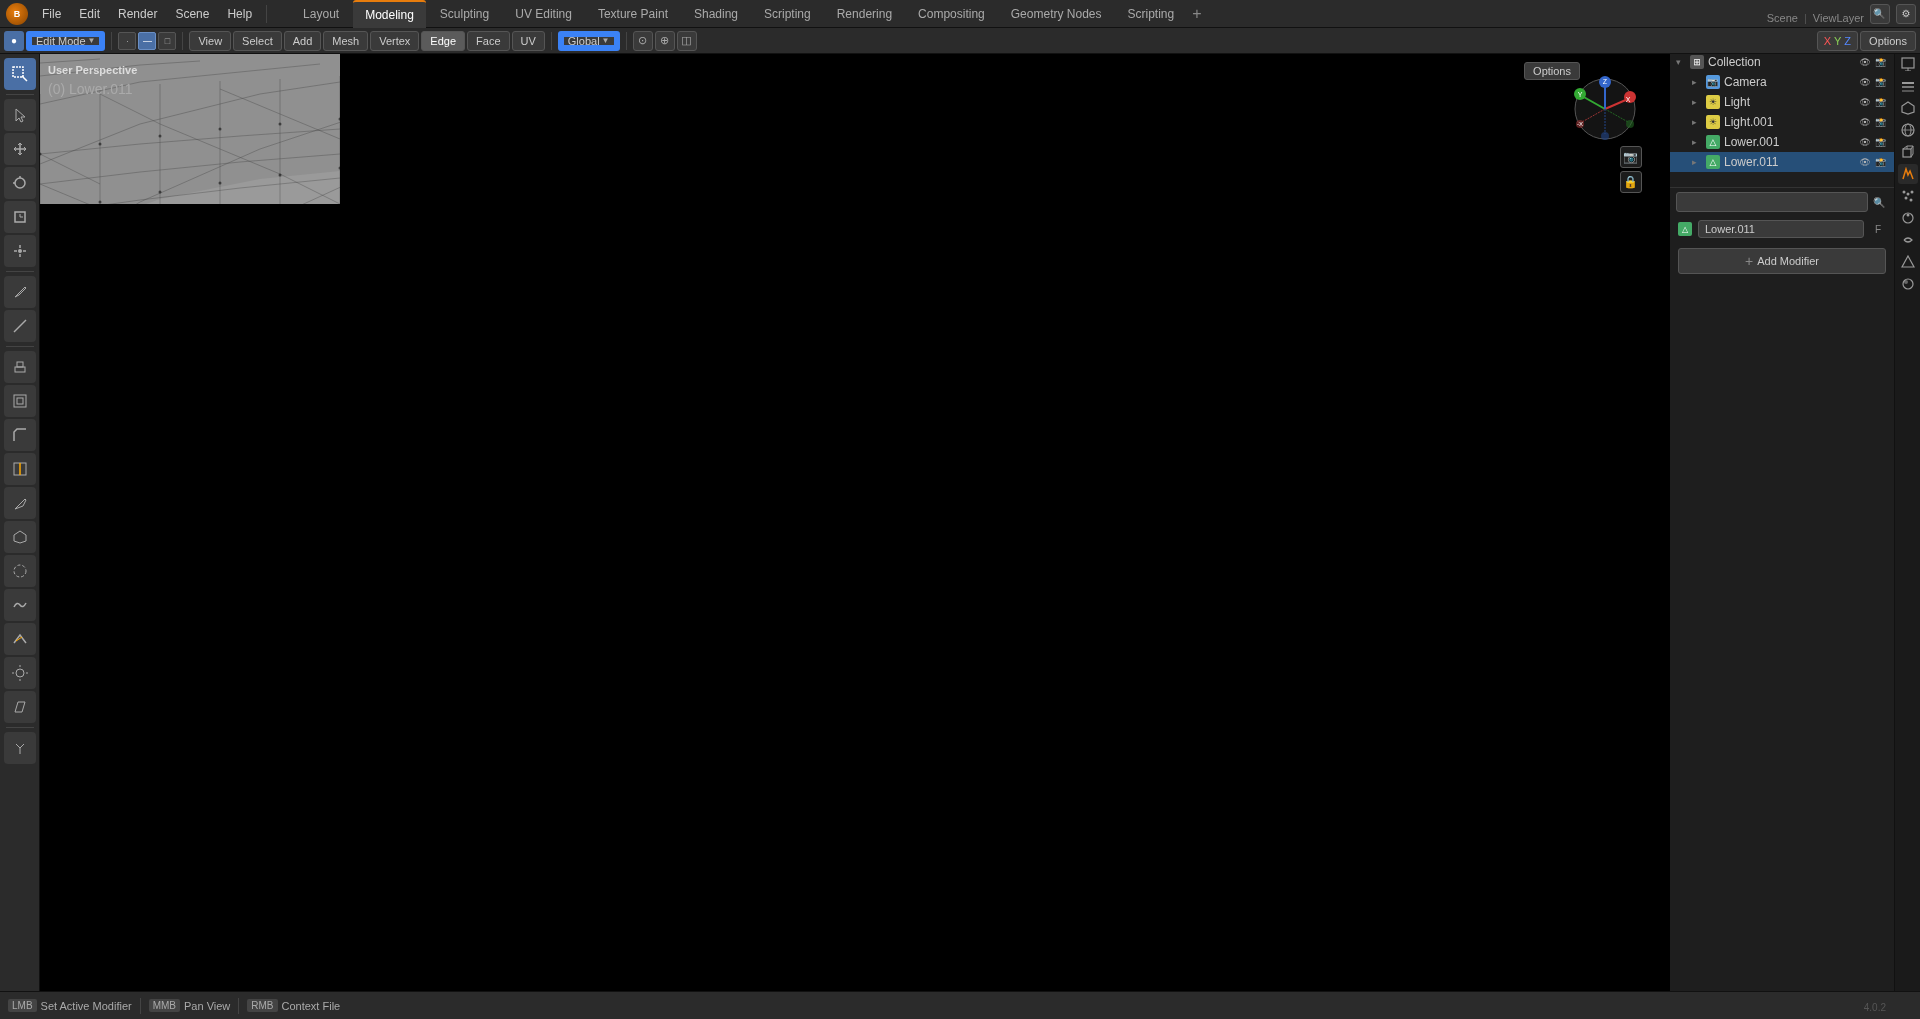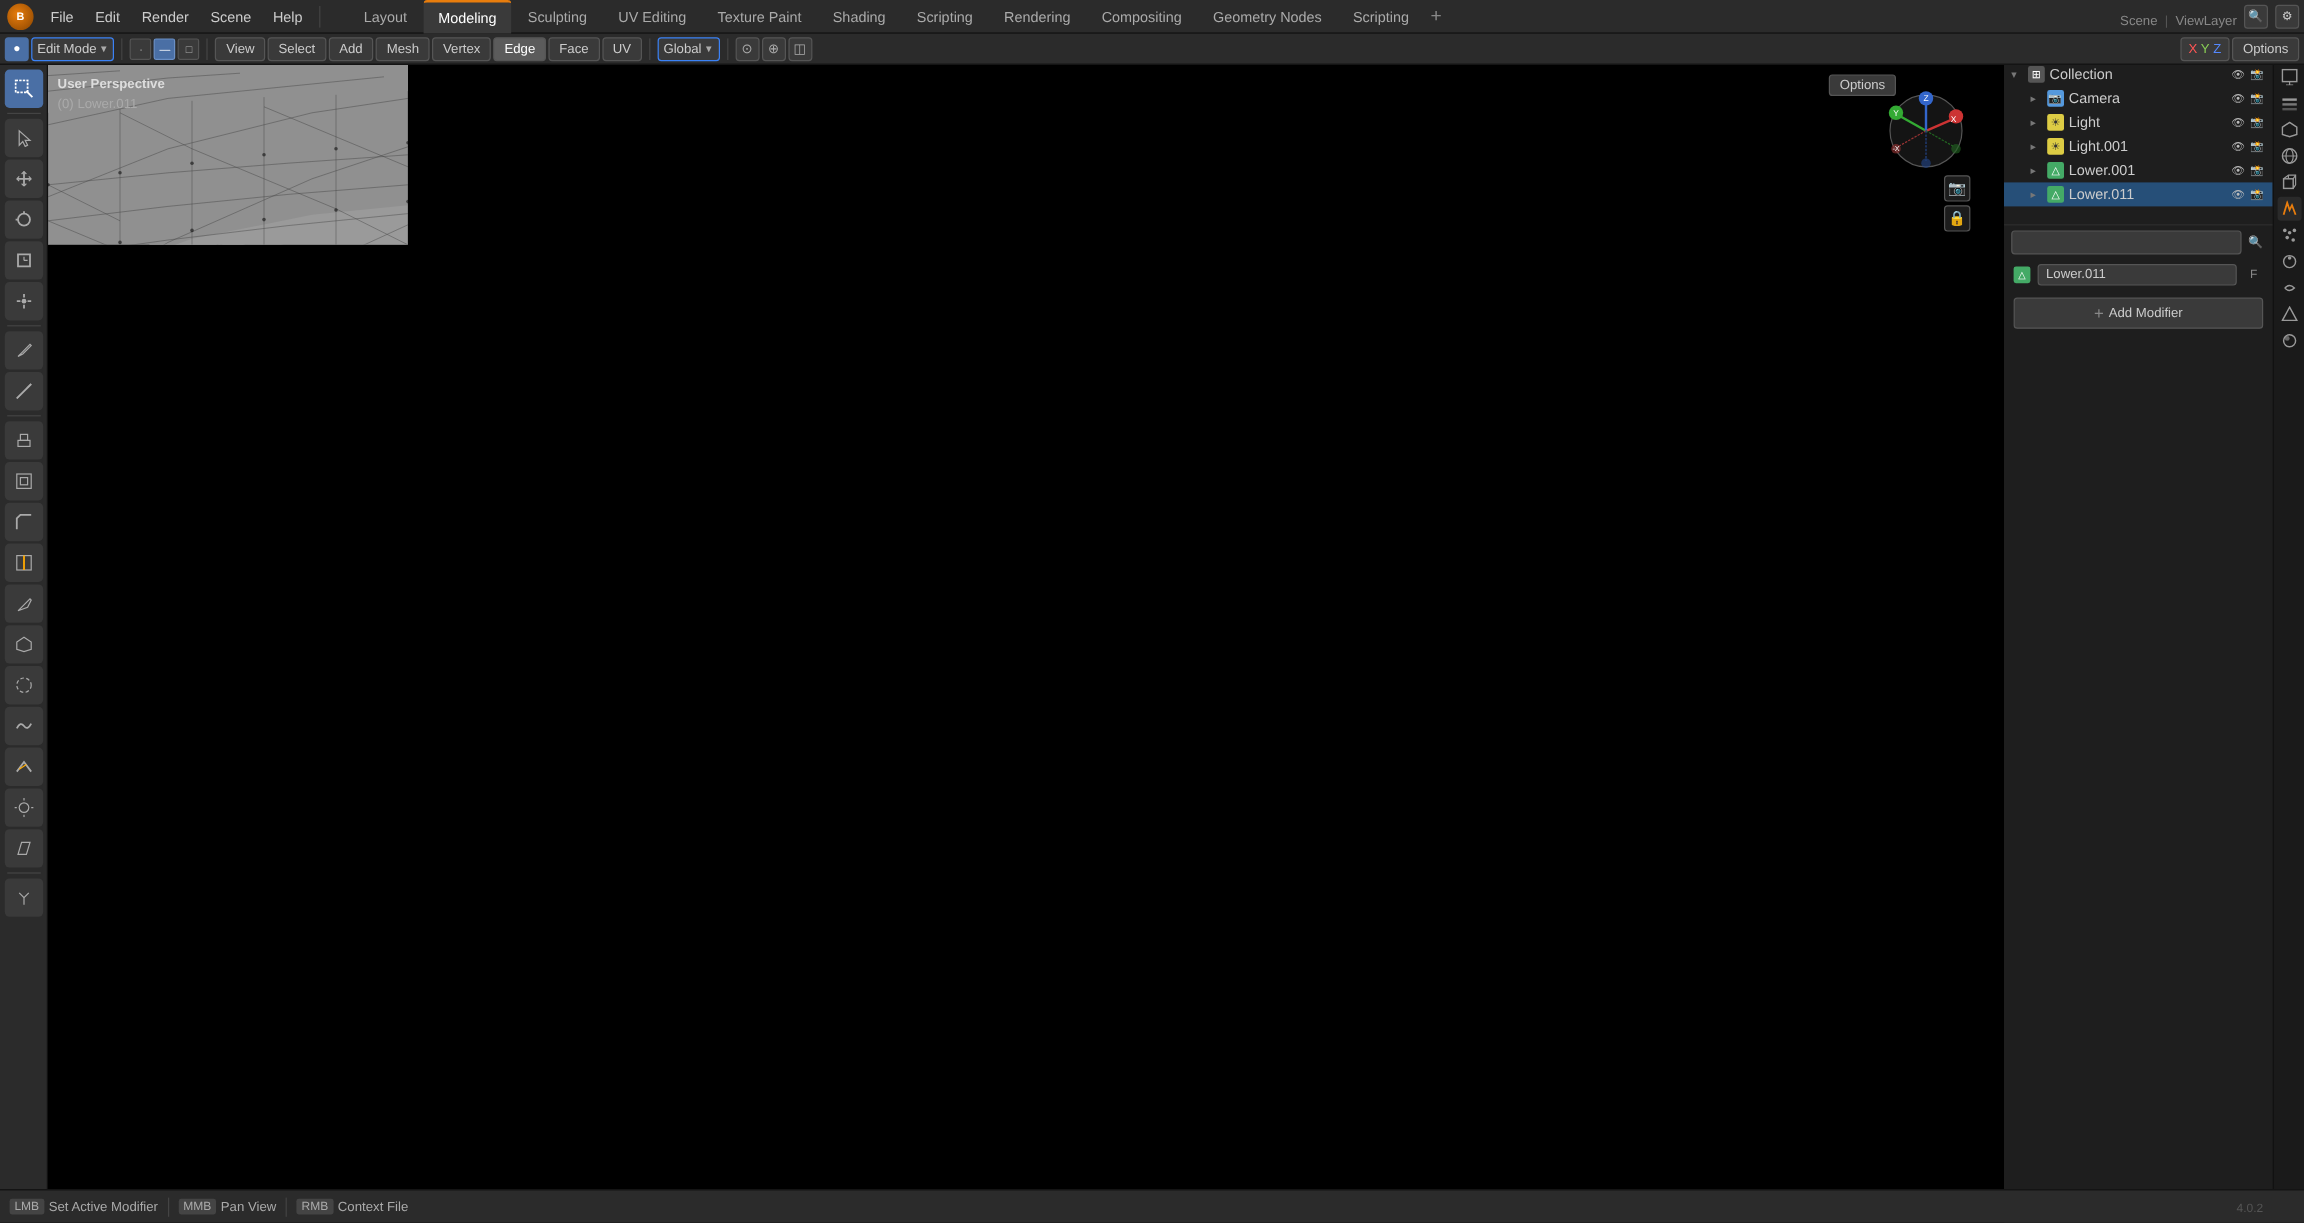--- a/index.html
+++ b/index.html
@@ -98,21 +98,21 @@
       font-size: 11px;
       border-radius: 3px;
       cursor: pointer;
       height: 20px;
       display: flex; align-items: center;
     }
     .toolbar-btn.active { background: #5b5b5b; color: #fff; }
     .toolbar-separator { width: 1px; height: 18px; background: #444; margin: 0 2px; }
     .toolbar-dropdown {
       background: #3a3a3a;
-      border: 1px solid #3b82f6;
+      border: 6px solid #3b82f6;
       color: #ccc;
       padding: 1px 4px;
       font-size: 11px;
       border-radius: 3px;
       height: 20px;
       display: flex; align-items: center; gap: 2px;
       cursor: pointer;
     }
     .dropdown-arrow { font-size: 8px; color: #aaa; }
 
@@ -958,21 +958,21 @@
           <circle cx="1080" cy="402" r="1.5"></circle>
           <circle cx="1140" cy="391" r="1.5"></circle>
           <circle cx="1180" cy="385" r="1.5"></circle>
         </g>
       </svg>
     </g>
   </svg>
 
   <div class="viewport-overlay-tl">
     <div style="font-weight:bold;color:#ddd;font-size:11px;">User Perspective</div>
-    <div style="color:#aaa;font-size:11px;">(0) Lower.011</div>
+    <div style="color:#aaa;font-size:14px;">(0) Lower.011</div>
   </div>
 
   <div class="viewport-options">
     <div class="viewport-options-btn">Options</div>
   </div>
 
   <div style="position:absolute;top:20px;right:30px;">
     <svg width="70" height="70" viewBox="0 0 70 70">
 
       <circle cx="35" cy="35" r="30" fill="rgba(40,40,40,0.5)" stroke="#555" stroke-width="1"></circle>

